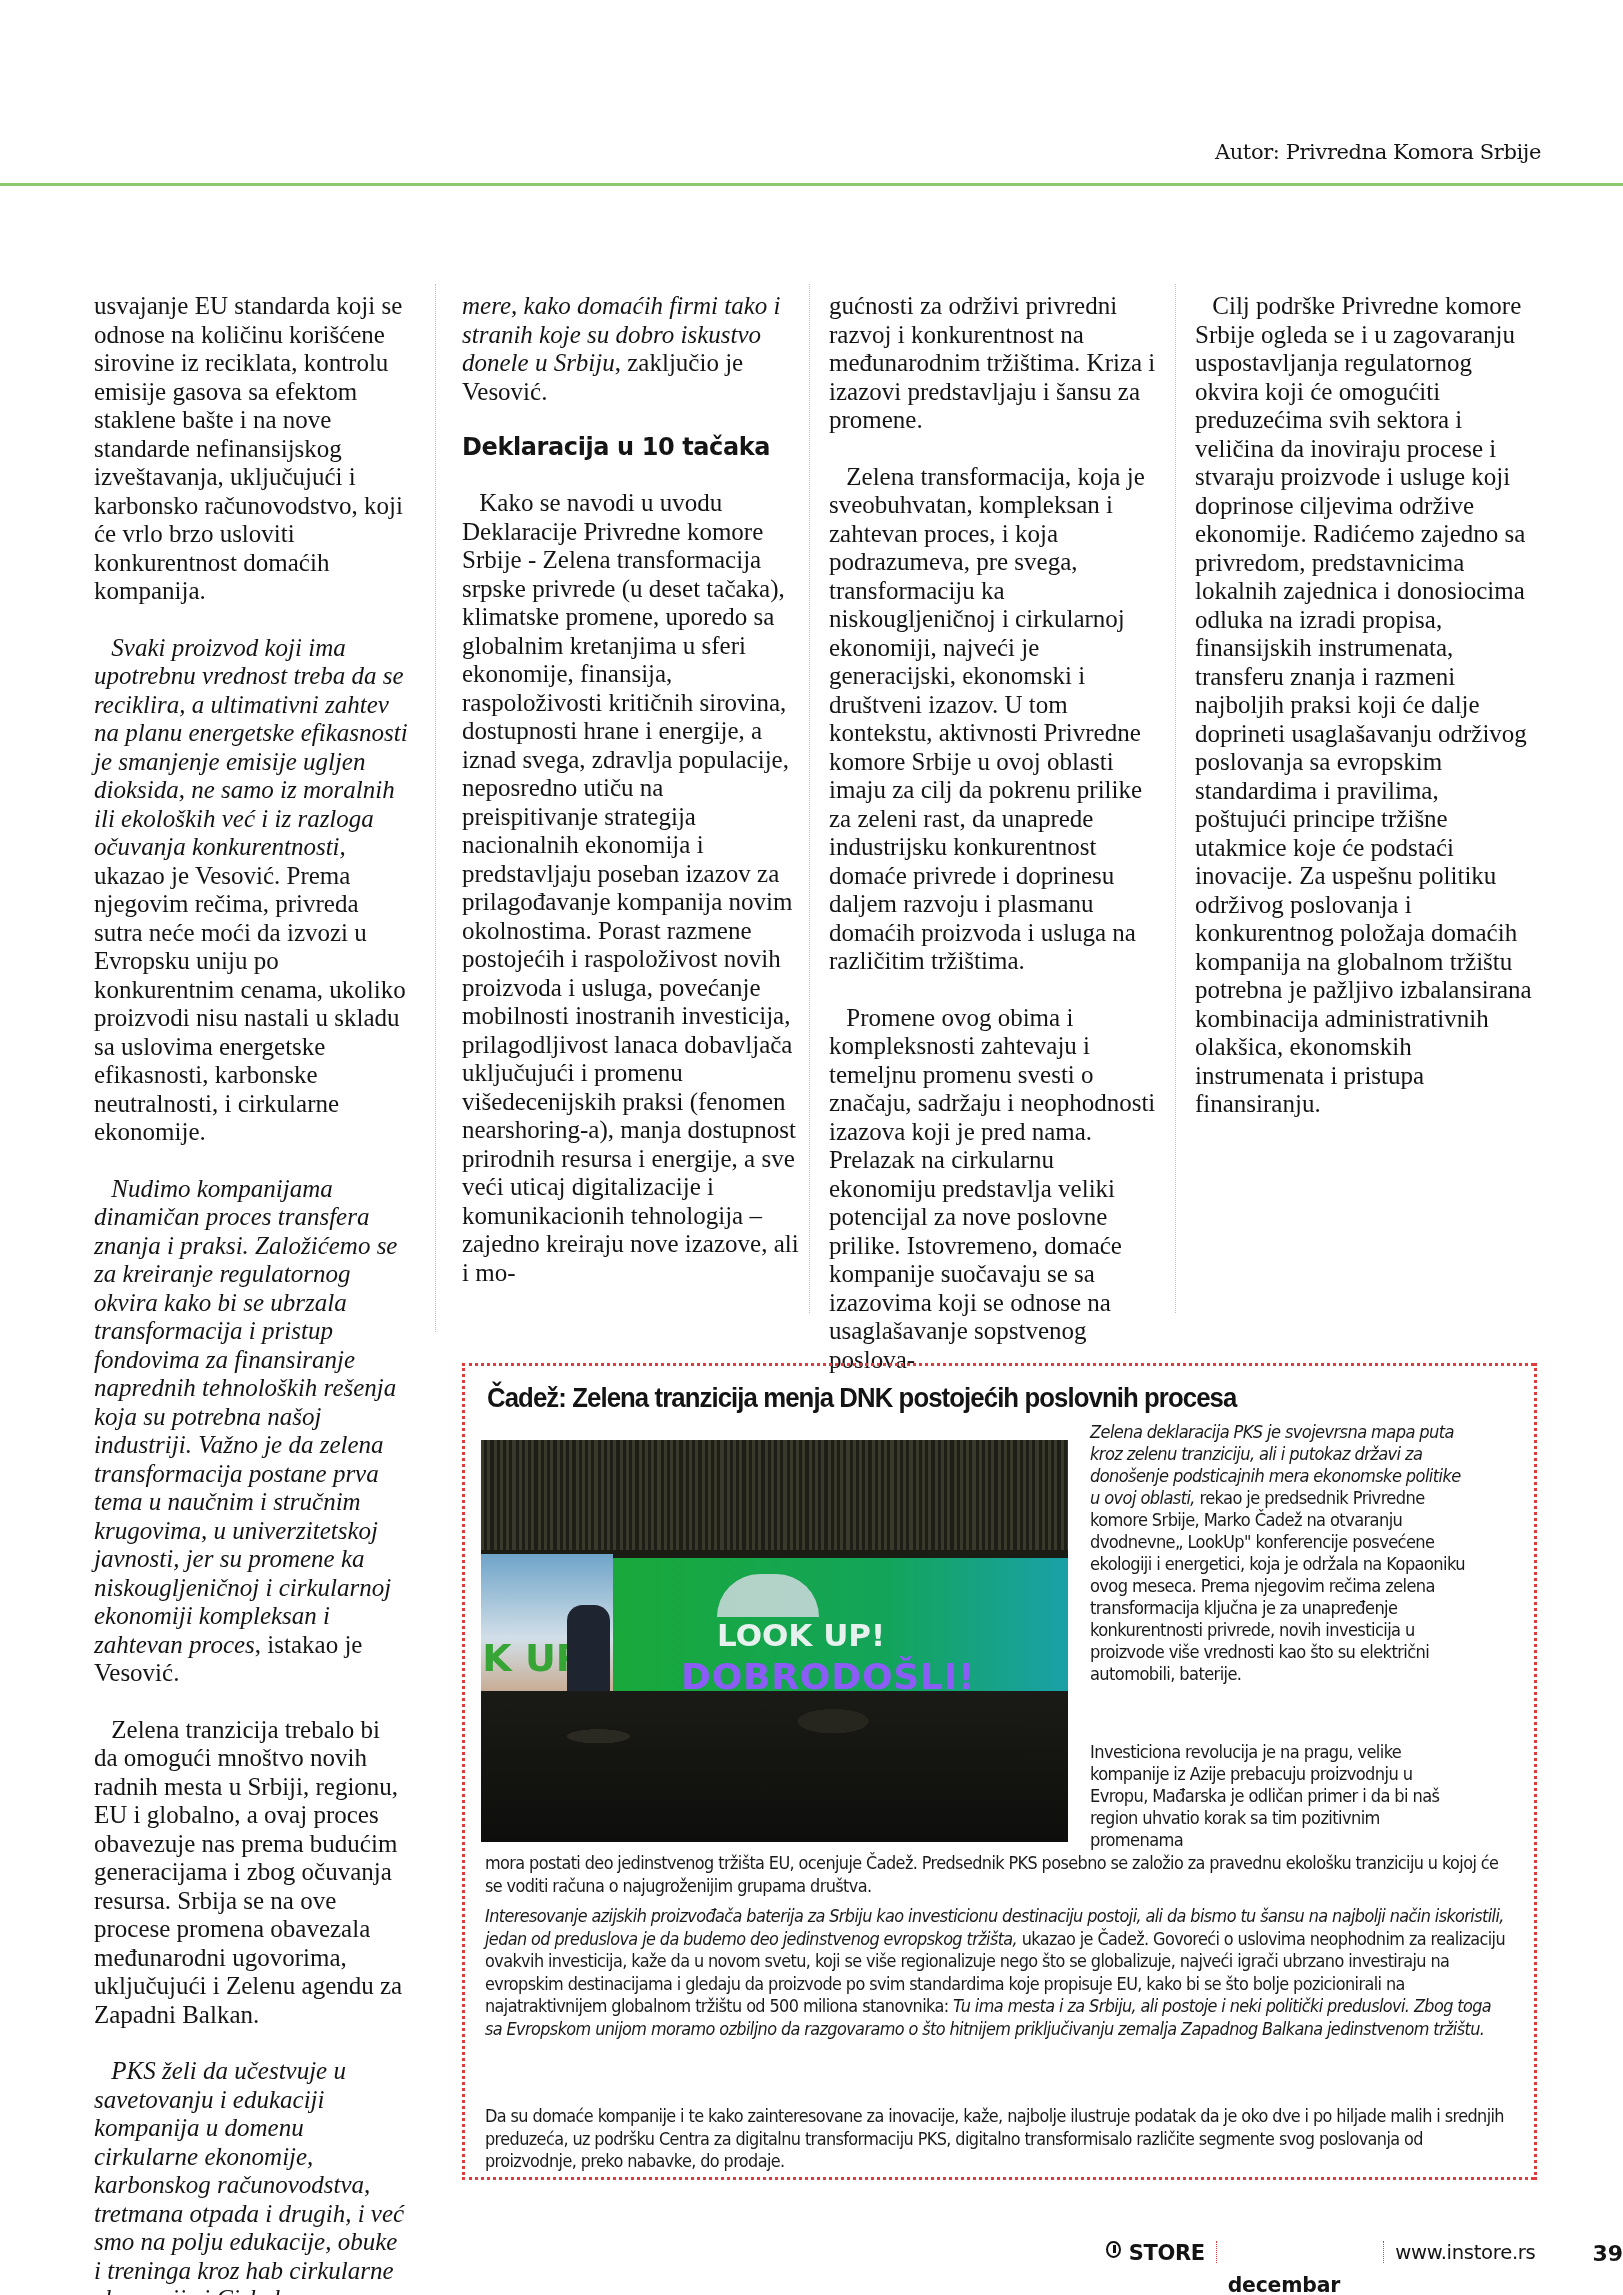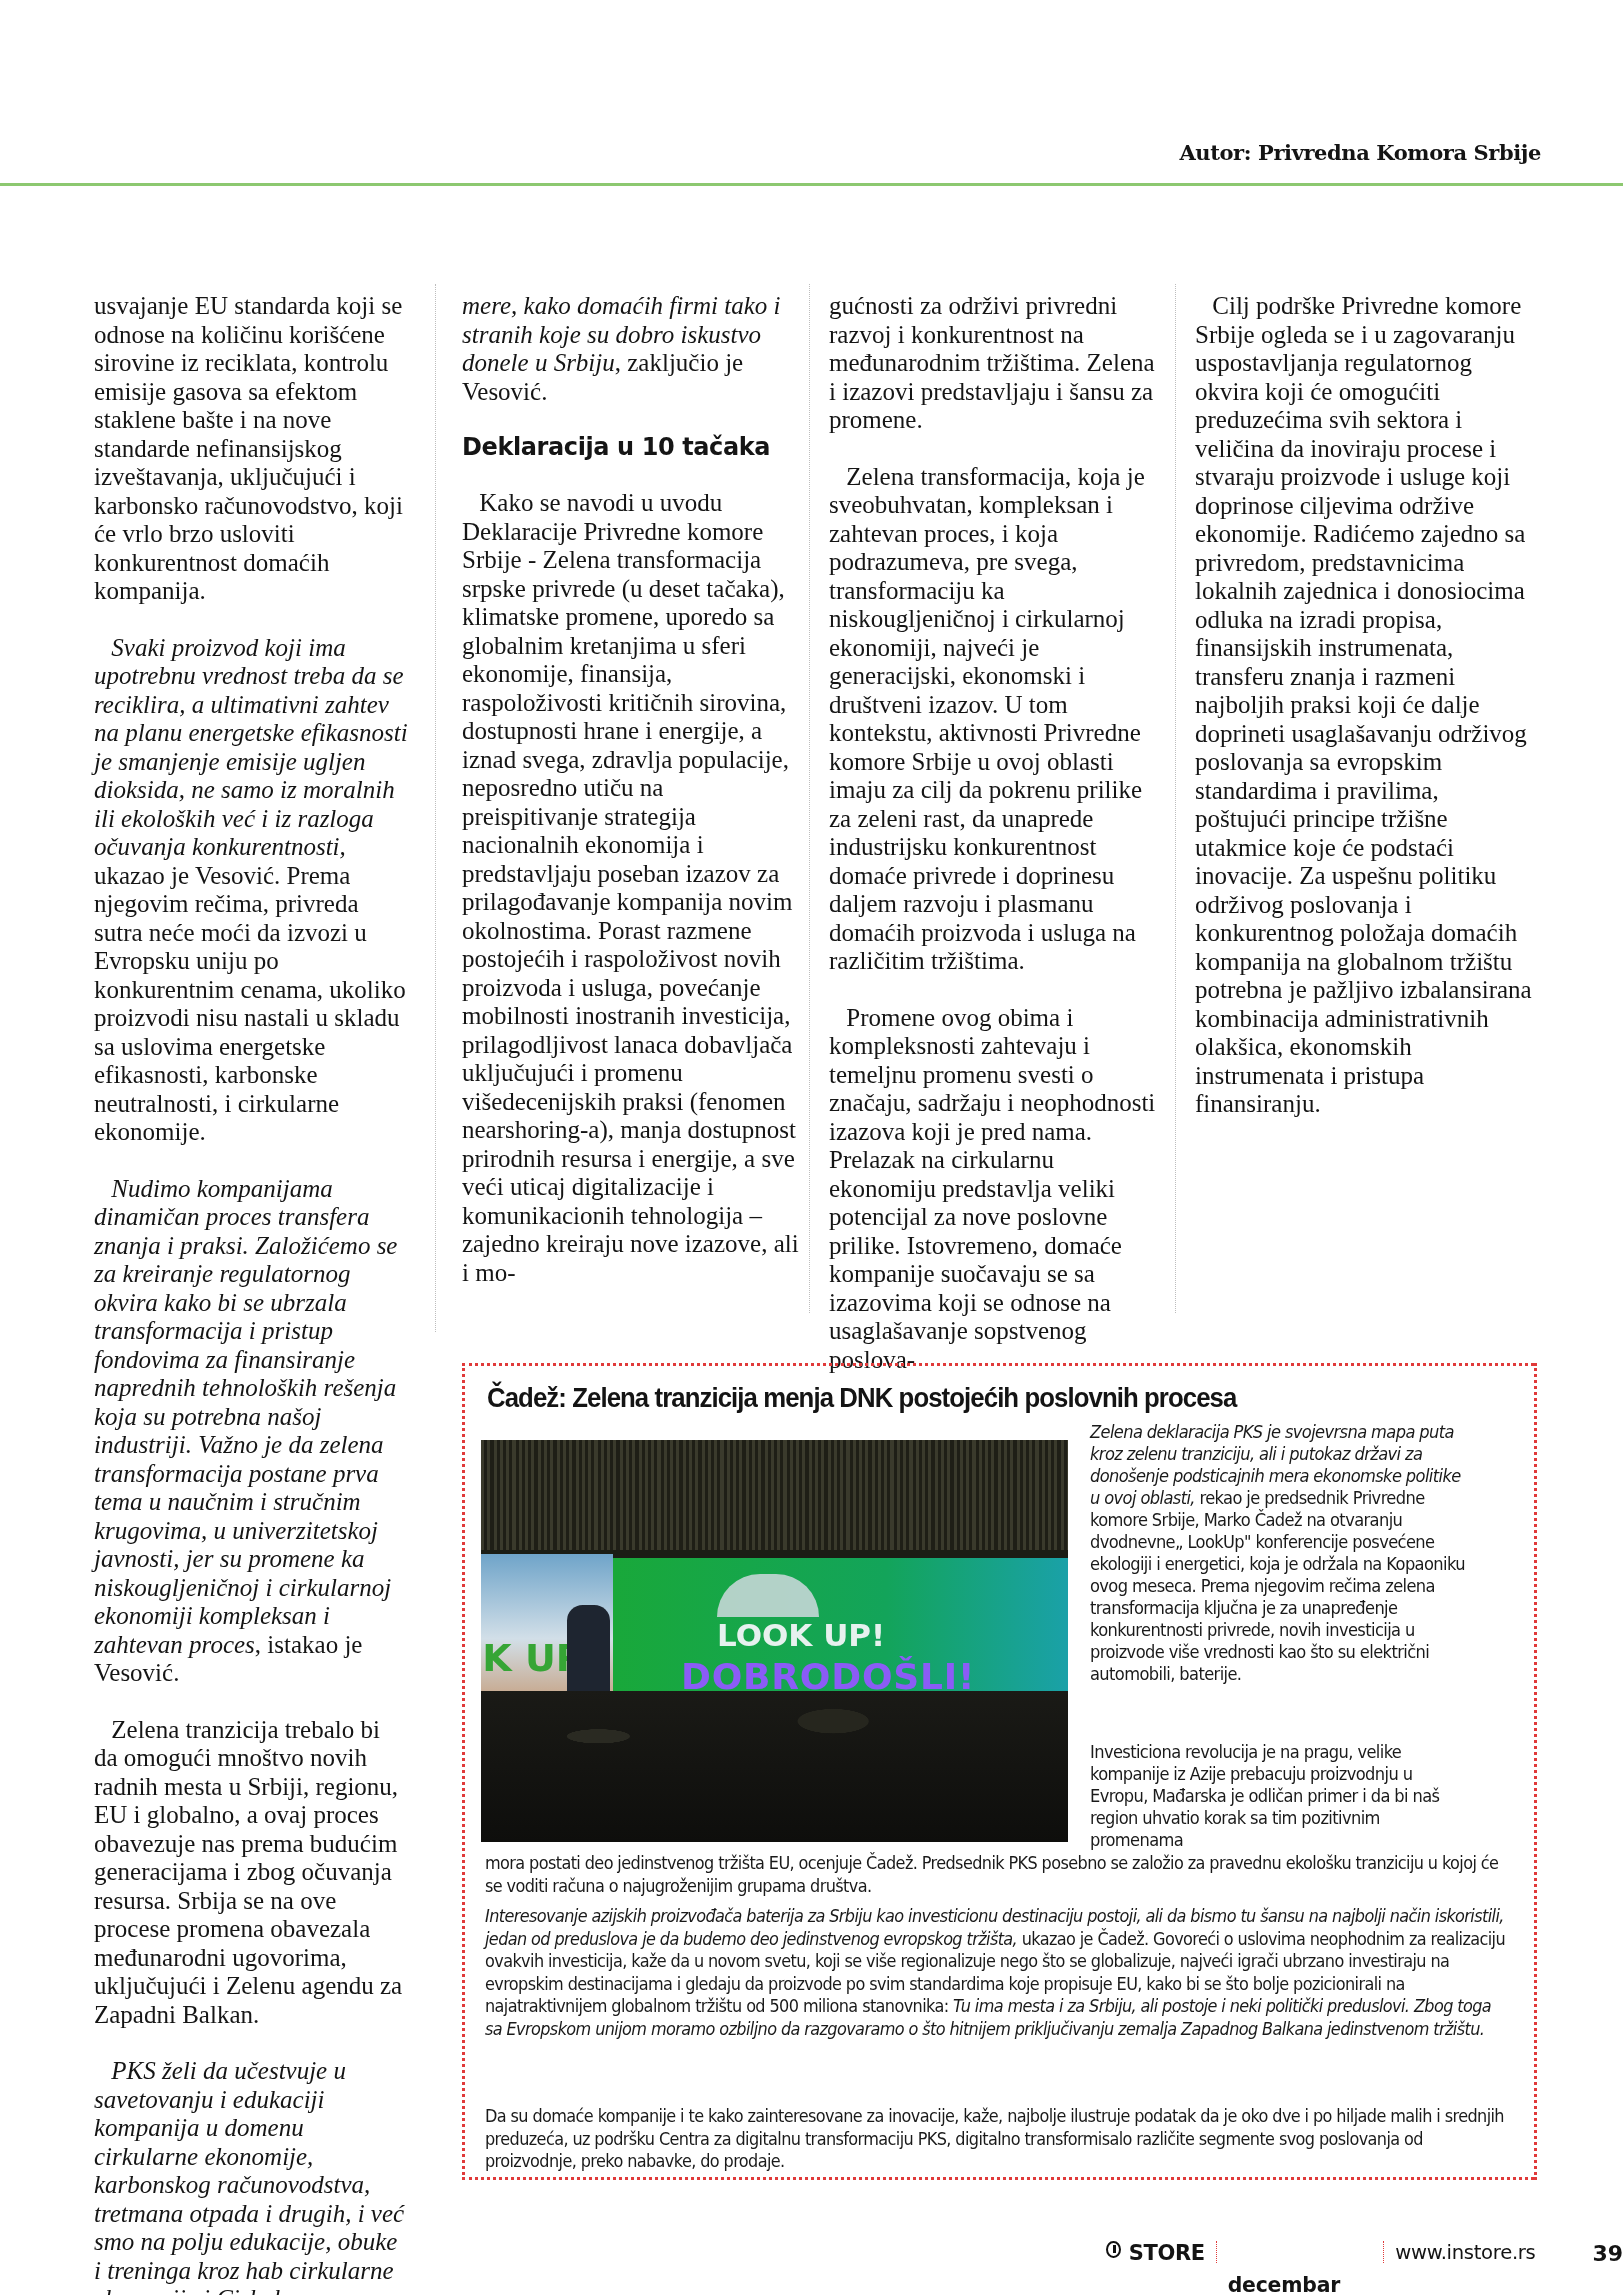--- a/index.html
+++ b/index.html
@@ -1,17 +1,17 @@
 <!DOCTYPE html>
 <html style="font-size:12.6px"><head>
 <meta charset="utf-8">
 <style>
   html, body { margin: 0; padding: 0; background: #ffffff; }
   body { width: 1623px; height: 2295px; position: relative; overflow: hidden; color: #141414; }
-  .author { position: absolute; right: 82px; top: 140px; font-family: "DejaVu Serif", serif; font-weight: bold; font-size: 21px; letter-spacing: -0.4px; }
+  .author { position: absolute; right: 82px; top: 140px; font-family: "DejaVu Serif", serif; font-weight: normal; font-size: 21px; letter-spacing: -0.4px; }
   .rule-green { position: absolute; left: 0; right: 0; top: 183px; height: 3.1px; background: #8cc870; }
 
   .col { position: absolute; top: 284px; font-family: "Liberation Serif", serif; font-size: 25px; line-height: 28.5px; color: #151515; }
   .col p { margin: 8px 0 28px 0; }
   .col p.ind { text-indent: 17.3px; }
   .col i { font-style: italic; }
   .vsep { position: absolute; top: 284px; width: 0; border-left: 1.6px dotted #bdbdbd; }
 
   #c1 { left: 94px; width: 314px; }
   #c2 { left: 462px; width: 338px; }
@@ -66,21 +66,21 @@
   <p class="ind"><i>PKS želi da učestvuje u savetovanju i edukaciji kompanija u domenu cirkularne ekonomije, karbonskog računovodstva, tretmana otpada i drugih, i već smo na polju edukacije, obuke i treninga kroz hab cirkularne ekonomije i Cirkularnu akademiju počeli da radimo sa kompanijama i imamo sjajne pri-</i></p>
 </div>
 
 <div class="col" id="c2">
   <p><i>mere, kako domaćih firmi tako i stranih koje su dobro iskustvo donele u Srbiju</i><span>, zaključio je Vesović.</span></p>
   <div class="subhead">Deklaracija u 10 tačaka</div>
   <p class="ind">Kako se navodi u uvodu Deklaracije Privredne komore Srbije - Zelena transformacija srpske privrede (u deset tačaka), klimatske promene, uporedo sa globalnim kretanjima u sferi ekonomije, finansija, raspoloživosti kritičnih sirovina, dostupnosti hrane i energije, a iznad svega, zdravlja populacije, neposredno utiču na preispitivanje strategija nacionalnih ekonomija i predstavljaju poseban izazov za prilagođavanje kompanija novim okolnostima. Porast razmene postojećih i raspoloživost novih proizvoda i usluga, povećanje mobilnosti inostranih investicija, prilagodljivost lanaca dobavljača uključujući i promenu višedecenijskih praksi (fenomen nearshoring-a), manja dostupnost prirodnih resursa i energije, a sve veći uticaj digitalizacije i komunikacionih tehnologija – zajedno kreiraju nove izazove, ali i mo-</p>
 </div>
 
 <div class="col" id="c3">
-  <p>gućnosti za održivi privredni razvoj i konkurentnost na međunarodnim tržištima. Zelena i izazovi predstavljaju i šansu za promene.</p>
+  <p>gućnosti za održivi privredni razvoj i konkurentnost na međunarodnim tržištima. Kriza i izazovi predstavljaju i šansu za promene.</p>
   <p class="ind">Zelena transformacija, koja je sveobuhvatan, kompleksan i zahtevan proces, i koja podrazumeva, pre svega, transformaciju ka niskougljeničnoj i cirkularnoj ekonomiji, najveći je generacijski, ekonomski i društveni izazov. U tom kontekstu, aktivnosti Privredne komore Srbije u ovoj oblasti imaju za cilj da pokrenu prilike za zeleni rast, da unaprede industrijsku konkurentnost domaće privrede i doprinesu daljem razvoju i plasmanu domaćih proizvoda i usluga na različitim tržištima.</p>
   <p class="ind">Promene ovog obima i kompleksnosti zahtevaju i temeljnu promenu svesti o značaju, sadržaju i neophodnosti izazova koji je pred nama. Prelazak na cirkularnu ekonomiju predstavlja veliki potencijal za nove poslovne prilike. Istovremeno, domaće kompanije suočavaju se sa izazovima koji se odnose na usaglašavanje sopstvenog poslova-</p>
 </div>
 
 <div class="col" id="c4">
   <p class="ind">Cilj podrške Privredne komore Srbije ogleda se i u zagovaranju uspostavljanja regulatornog okvira koji će omogućiti preduzećima svih sektora i veličina da inoviraju procese i stvaraju proizvode i usluge koji doprinose ciljevima održive ekonomije. Radićemo zajedno sa privredom, predstavnicima lokalnih zajednica i donosiocima odluka na izradi propisa, finansijskih instrumenata, transferu znanja i razmeni najboljih praksi koji će dalje doprineti usaglašavanju održivog poslovanja sa evropskim standardima i pravilima, poštujući principe tržišne utakmice koje će podstaći inovacije. Za uspešnu politiku održivog poslovanja i konkurentnog položaja domaćih kompanija na globalnom tržištu potrebna je pažljivo izbalansirana kombinacija administrativnih olakšica, ekonomskih instrumenata i pristupa finansiranju.</p>
 </div>
 
 <div class="box"></div>
 <div class="box-right"></div>

